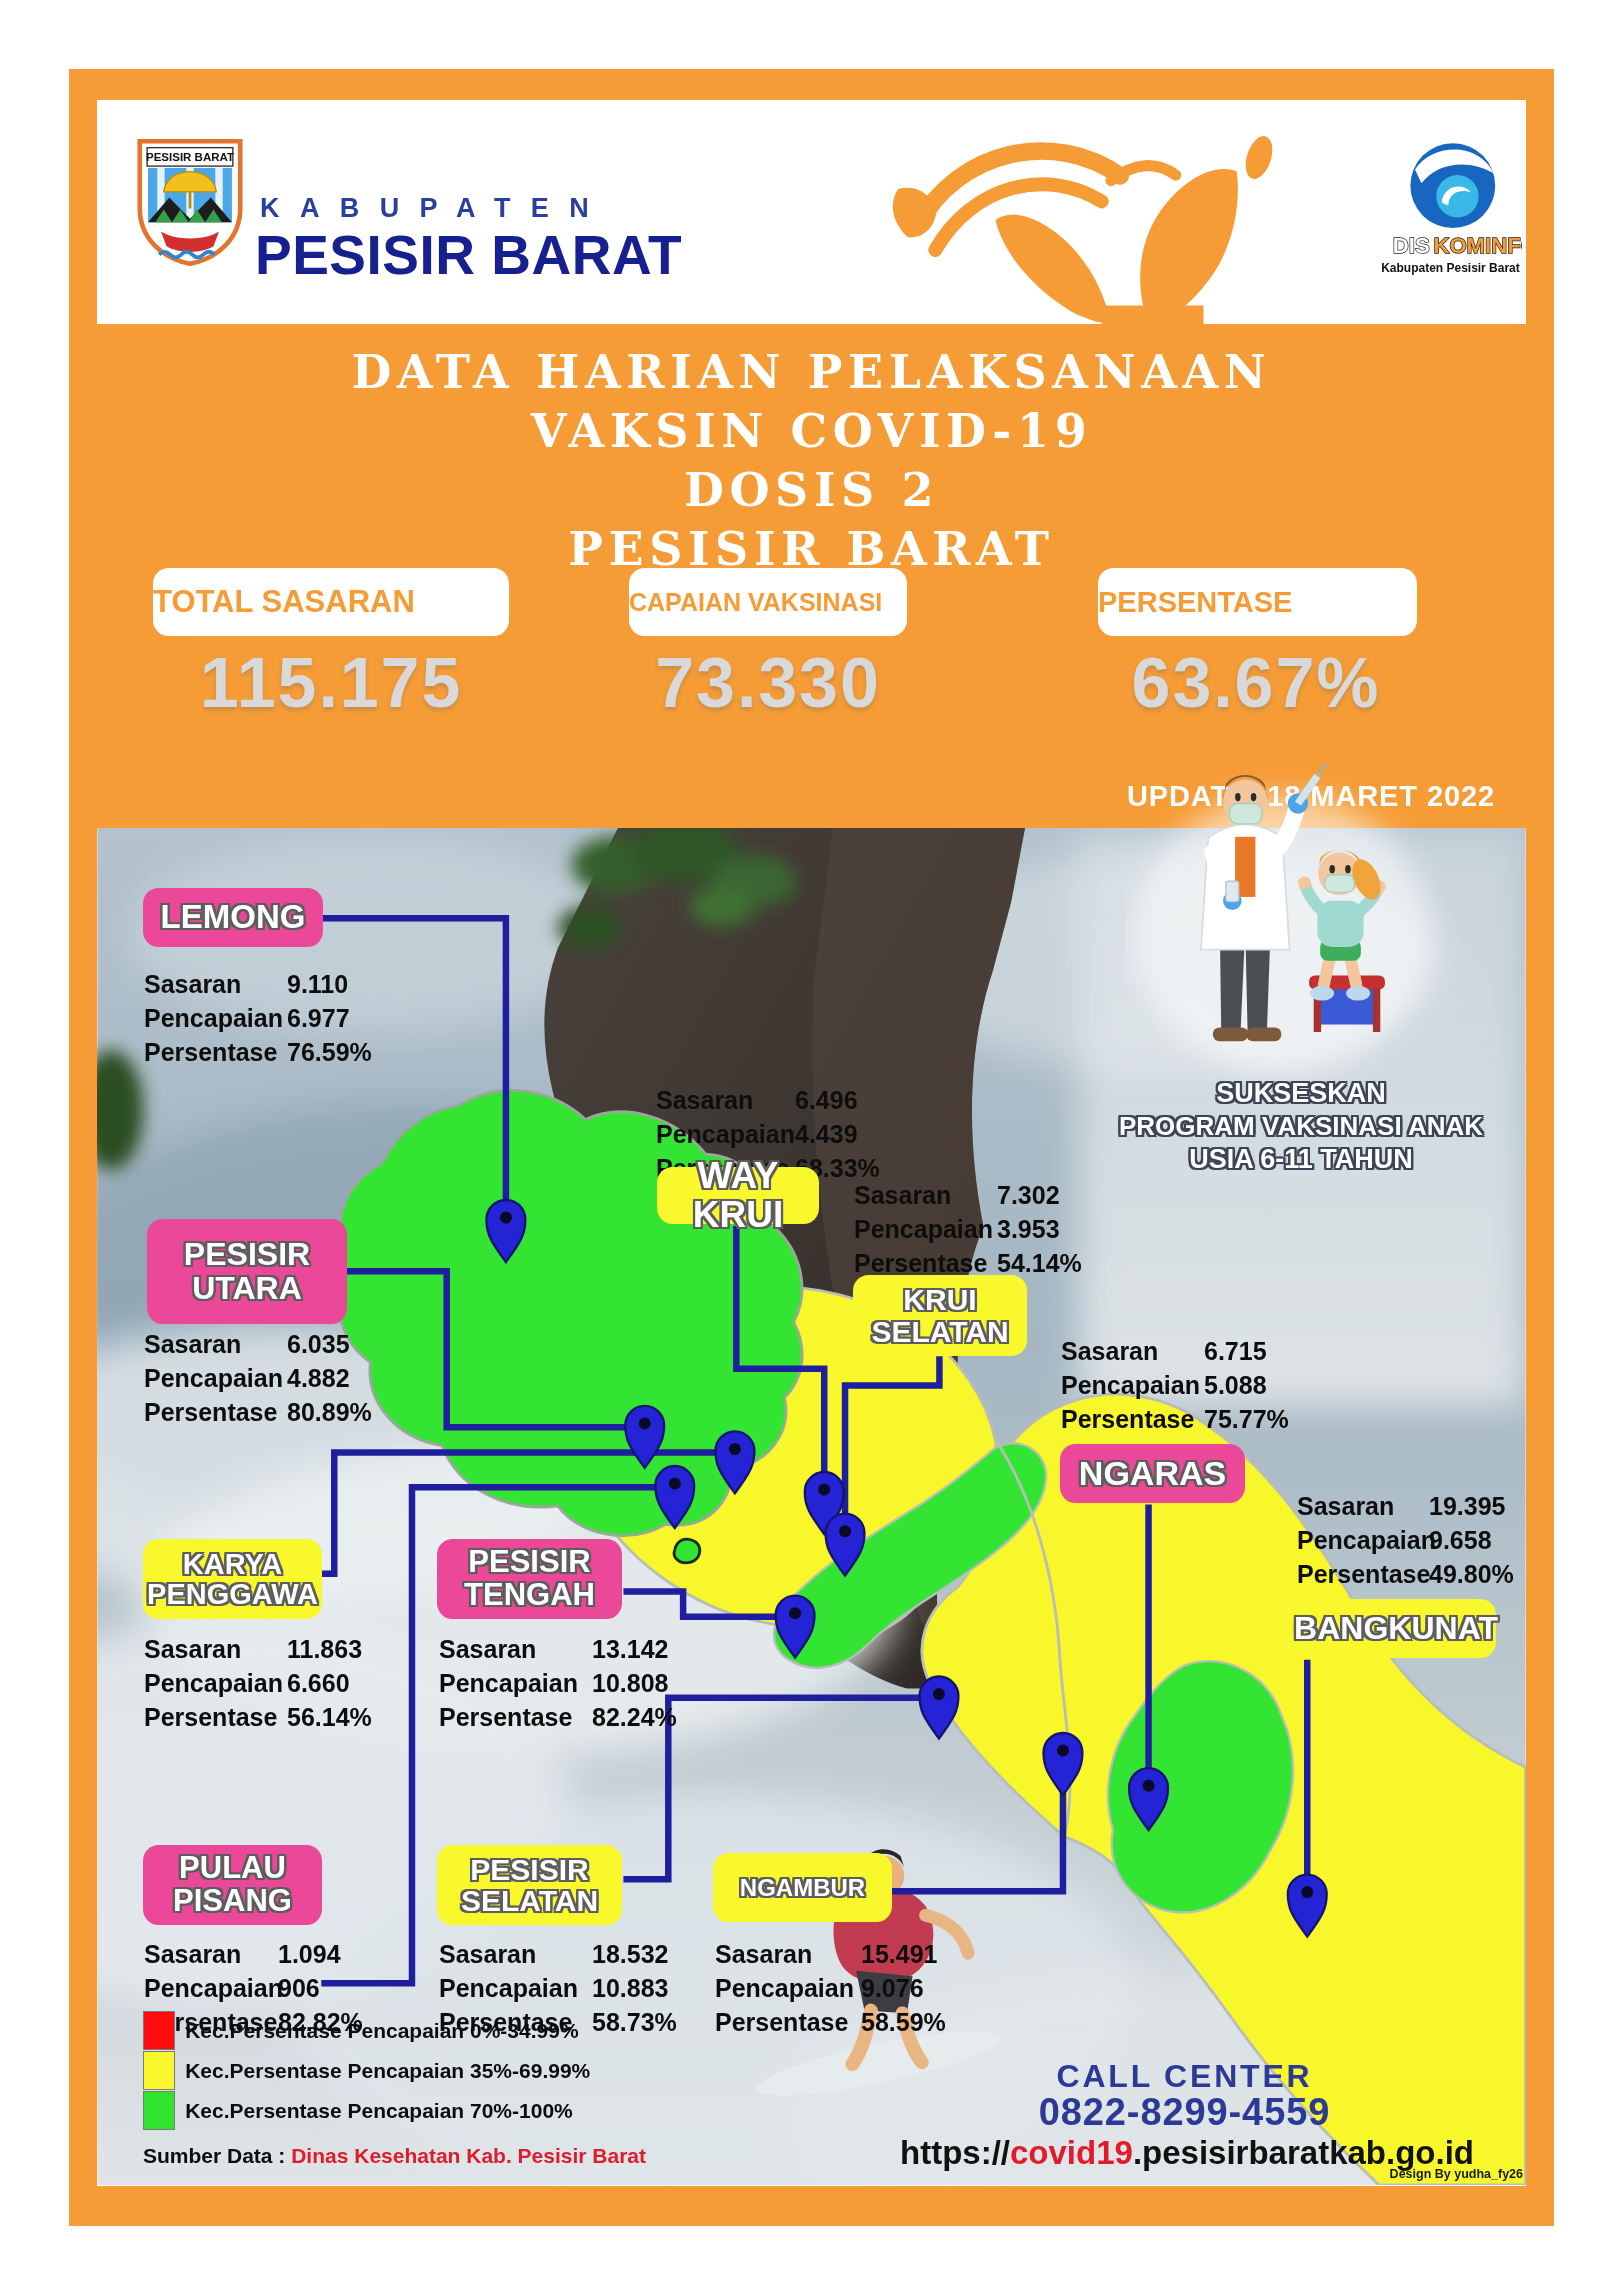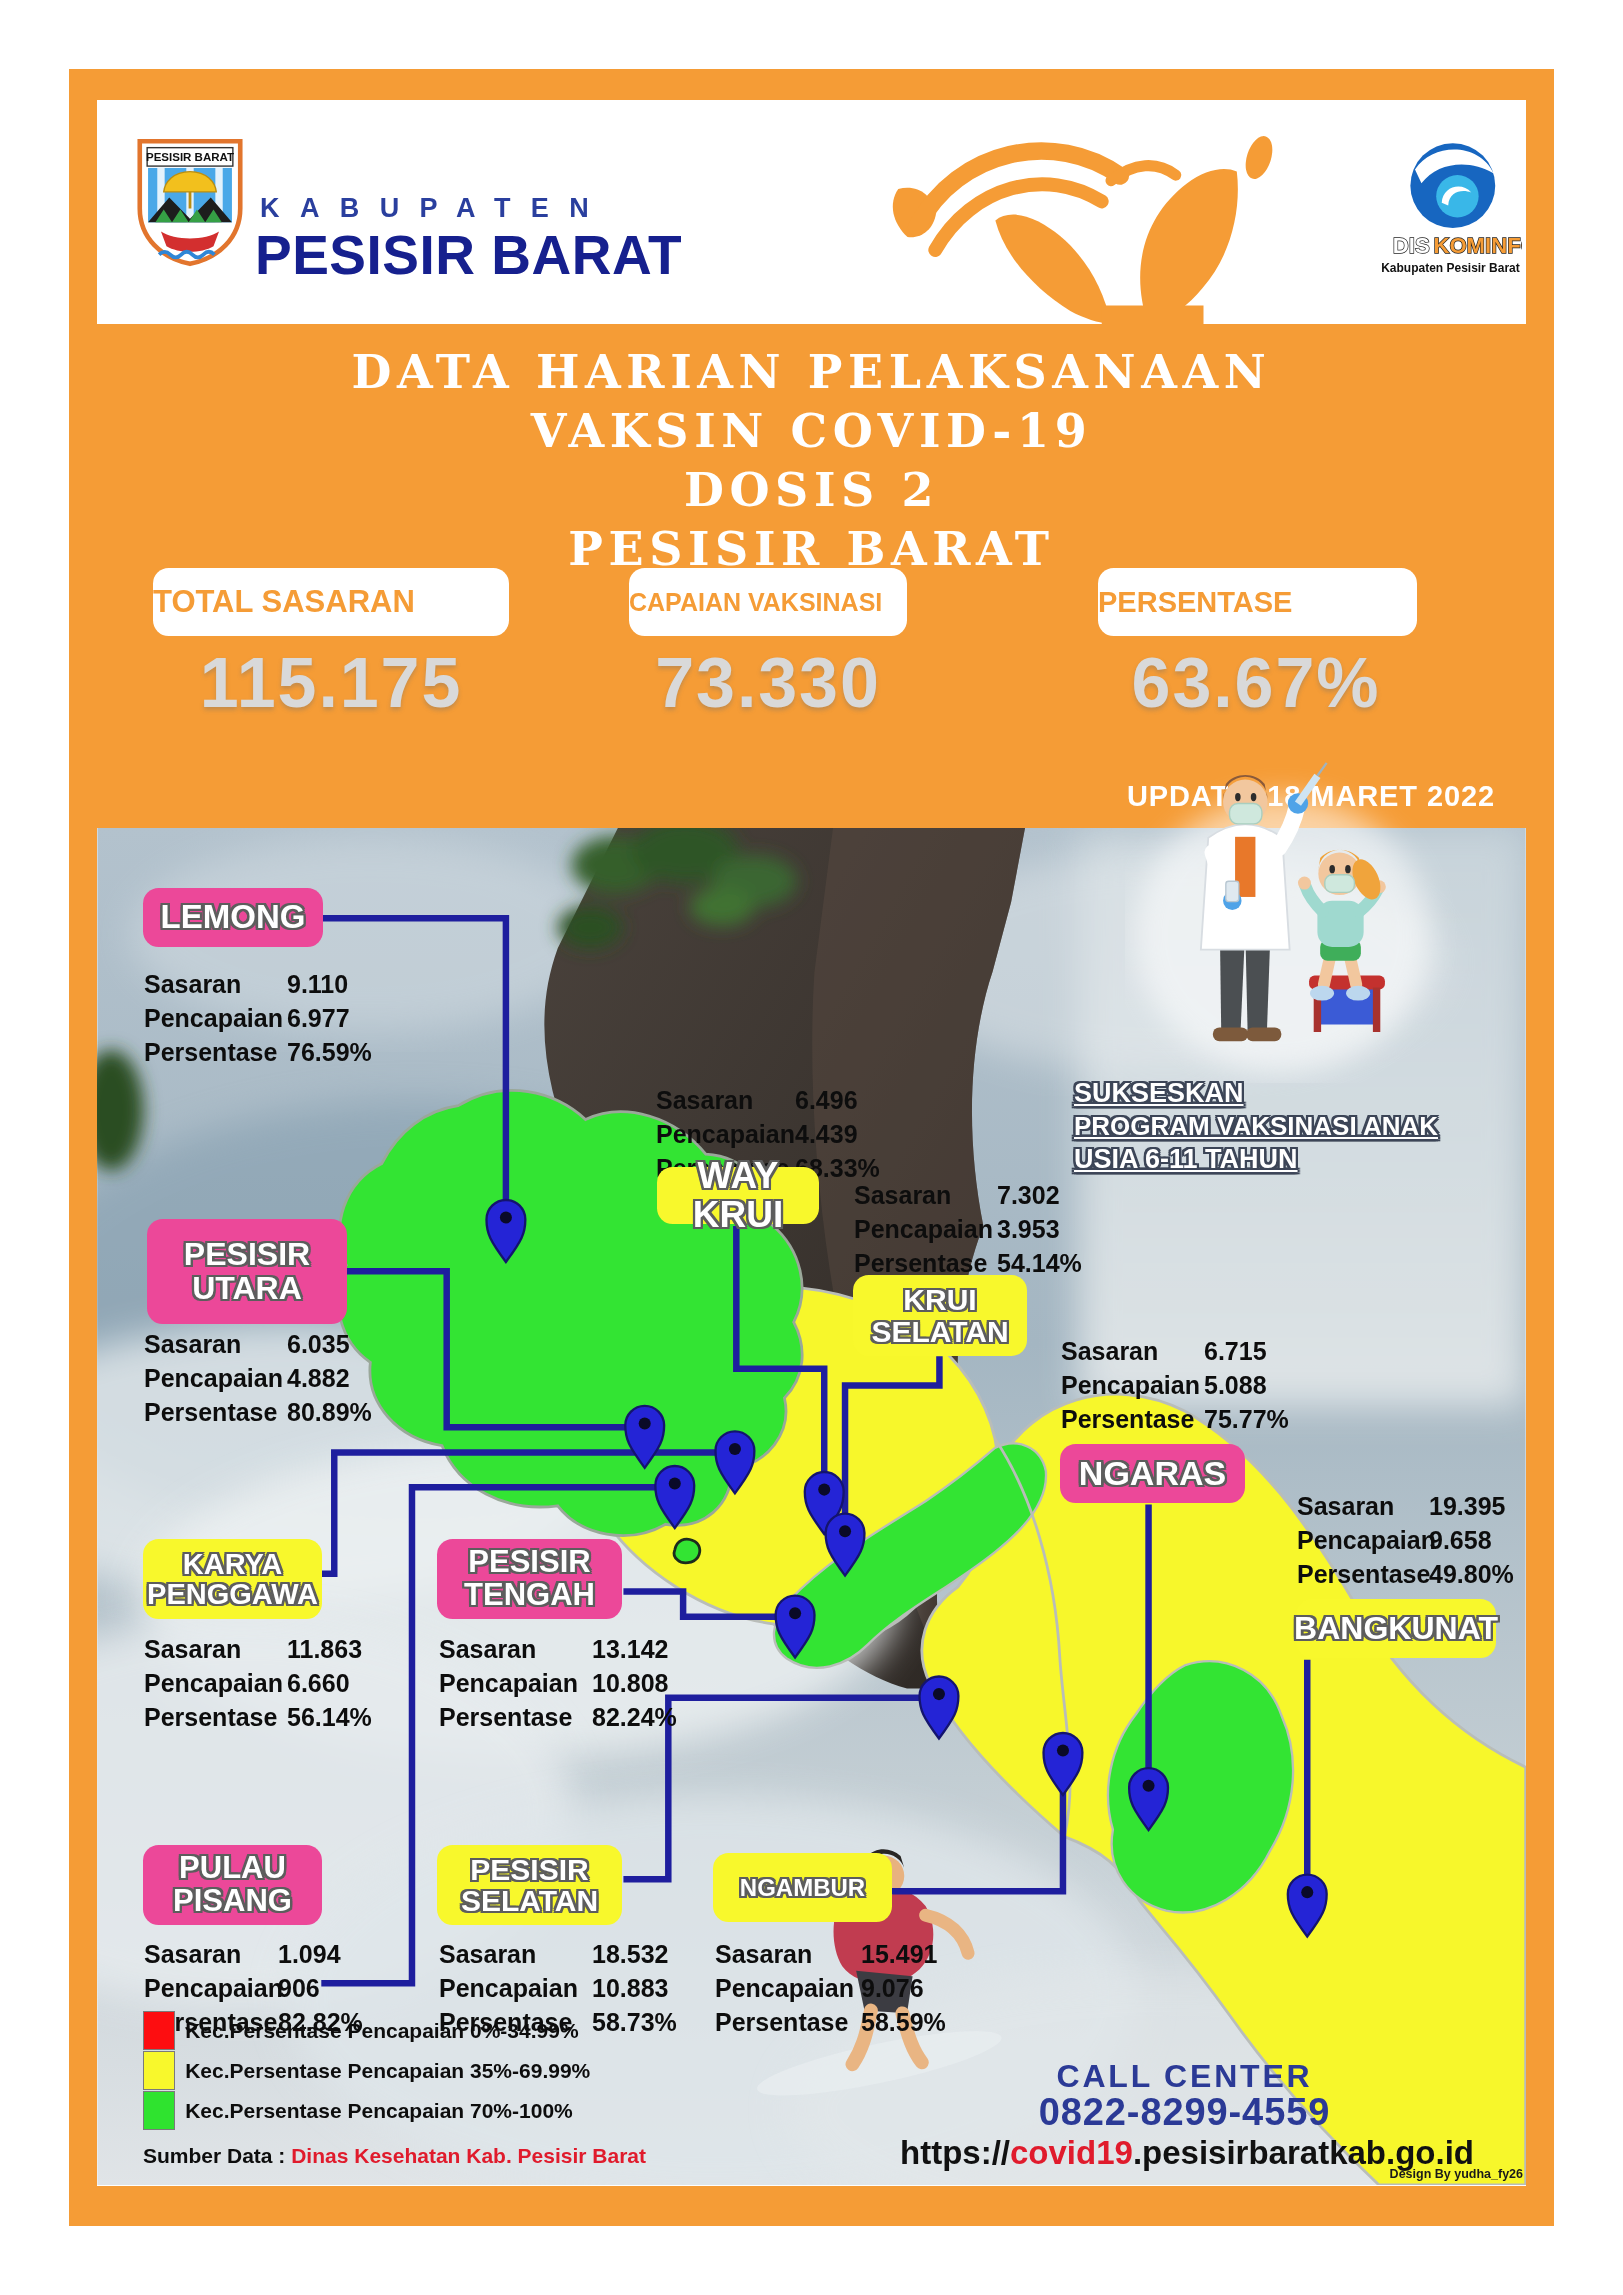--- a/index.html
+++ b/index.html
@@ -30,24 +30,24 @@
   .badge{position:absolute;display:flex;align-items:center;justify-content:center;text-align:center;
       border-radius:15.7px;font-weight:800;line-height:1.05;color:#ffffff;}
   .badge.green{background:#ec4899;}
   .badge.yellow{background:#F8F82C;}
   .outg{text-shadow:-2.3px -2.3px 0 #5d5d5d,2.3px -2.3px 0 #5d5d5d,-2.3px 2.3px 0 #5d5d5d,2.3px 2.3px 0 #5d5d5d,
       -2.3px 0 0 #5d5d5d,2.3px 0 0 #5d5d5d,0 -2.3px 0 #5d5d5d,0 2.3px 0 #5d5d5d;}
   .kec-data{position:absolute;font-weight:700;font-size:25px;color:#0d0d0d;}
   .kec-data .row{display:flex;height:34px;align-items:center;}
   .kec-data .dl{width:var(--lw,143px);}
   
-  #campaign{position:absolute;left:1074px;top:1077px;width:454px;color:#ffffff;
+  #campaign{position:absolute;left:1074px;top:1077px;width:454px;text-align:center;color:#ffffff;
       font-weight:800;line-height:33px;
       text-shadow:-2.3px -2.3px 0 #3c4557,2.3px -2.3px 0 #3c4557,-2.3px 2.3px 0 #3c4557,2.3px 2.3px 0 #3c4557,
-      -2.3px 0 0 #3c4557,2.3px 0 0 #3c4557,0 -2.3px 0 #3c4557,0 2.3px 0 #3c4557;text-decoration:underline;}
+      -2.3px 0 0 #3c4557,2.3px 0 0 #3c4557,0 -2.3px 0 #3c4557,0 2.3px 0 #3c4557;}
   
   .leg-item{position:absolute;left:143px;display:flex;align-items:center;}
   .leg-swatch{width:30px;height:37px;border:1.4px solid #7a7a7a;margin-right:10.2px;}
   .leg-label{font-weight:800;font-size:21px;color:#0d0d0d;}
   #source-line{position:absolute;left:143px;top:2144px;font-weight:800;font-size:21px;color:#0d0d0d;}
   #source-line .red{color:#e01b2c;}
   
   #cc-block{position:absolute;left:916px;top:2058px;width:537px;text-align:center;color:#2b3a96;}
   #cc-title{font-weight:800;font-size:32px;letter-spacing:2.8px;}
   #cc-phone{font-weight:800;font-size:38px;letter-spacing:0.9px;margin-top:-3.7px;}

